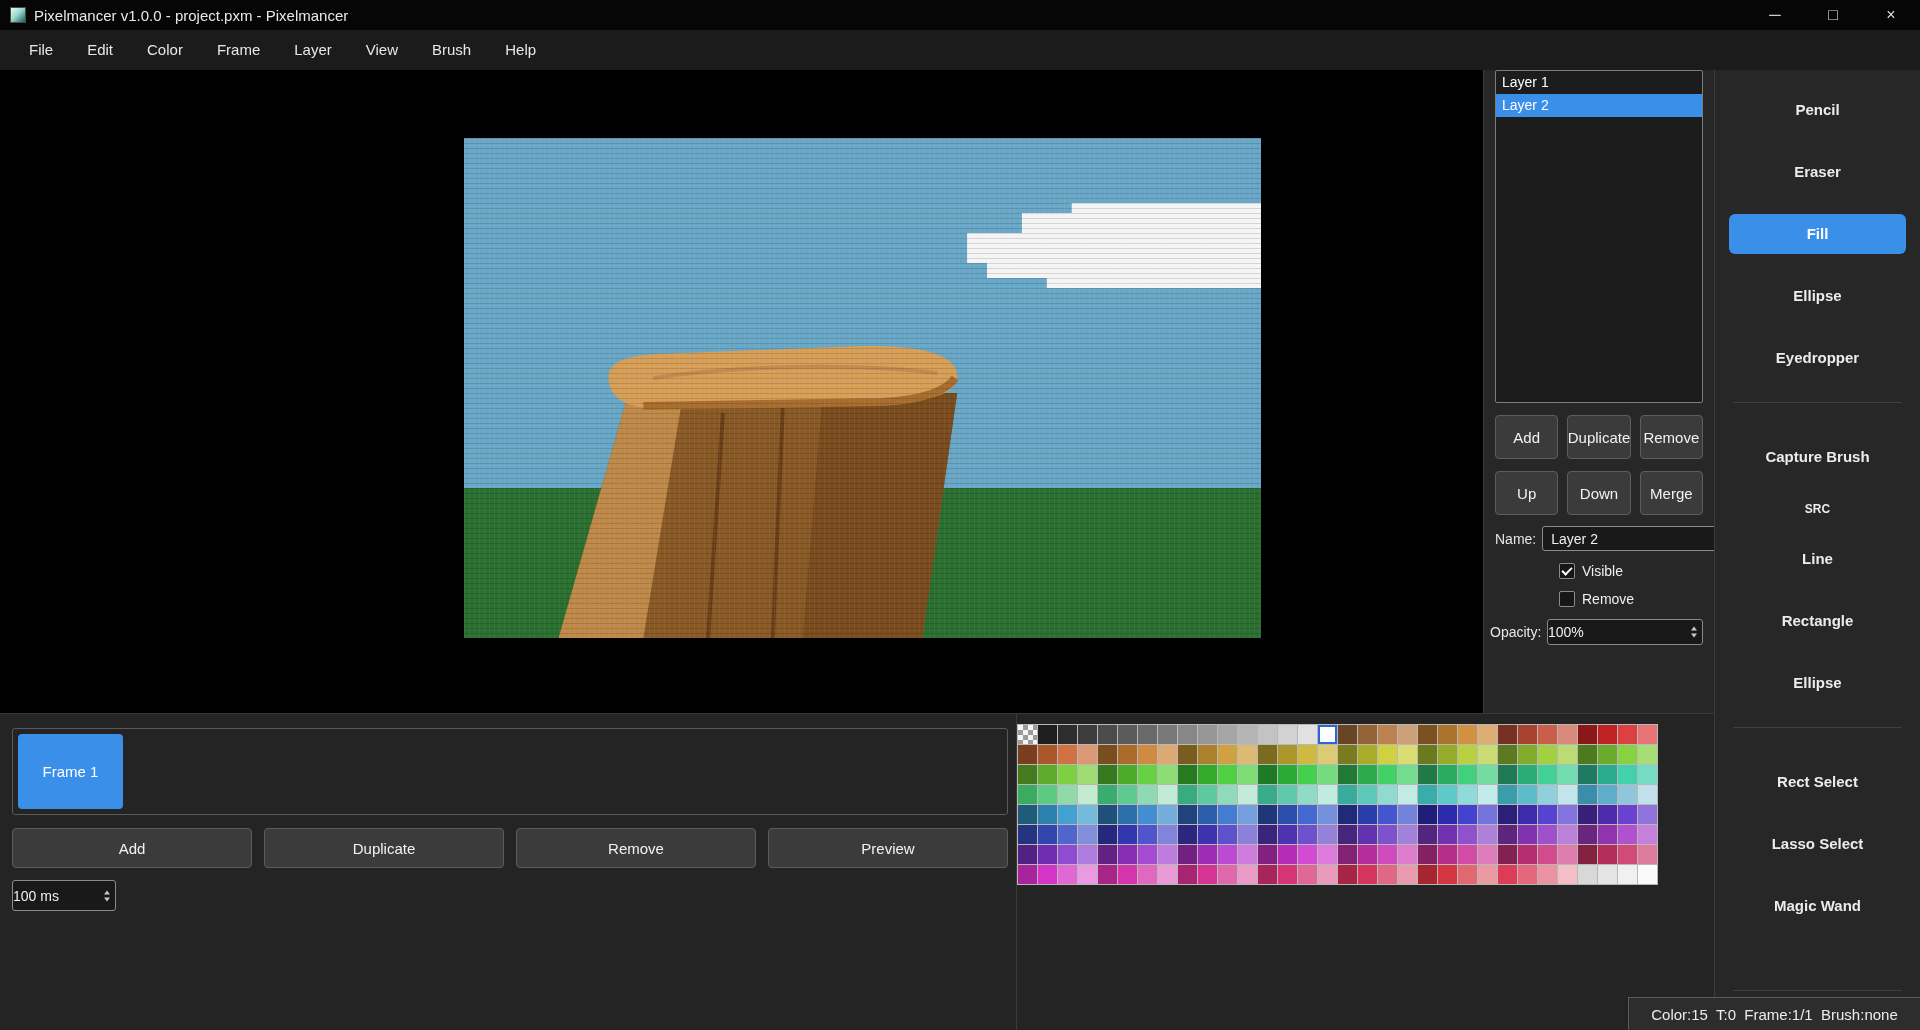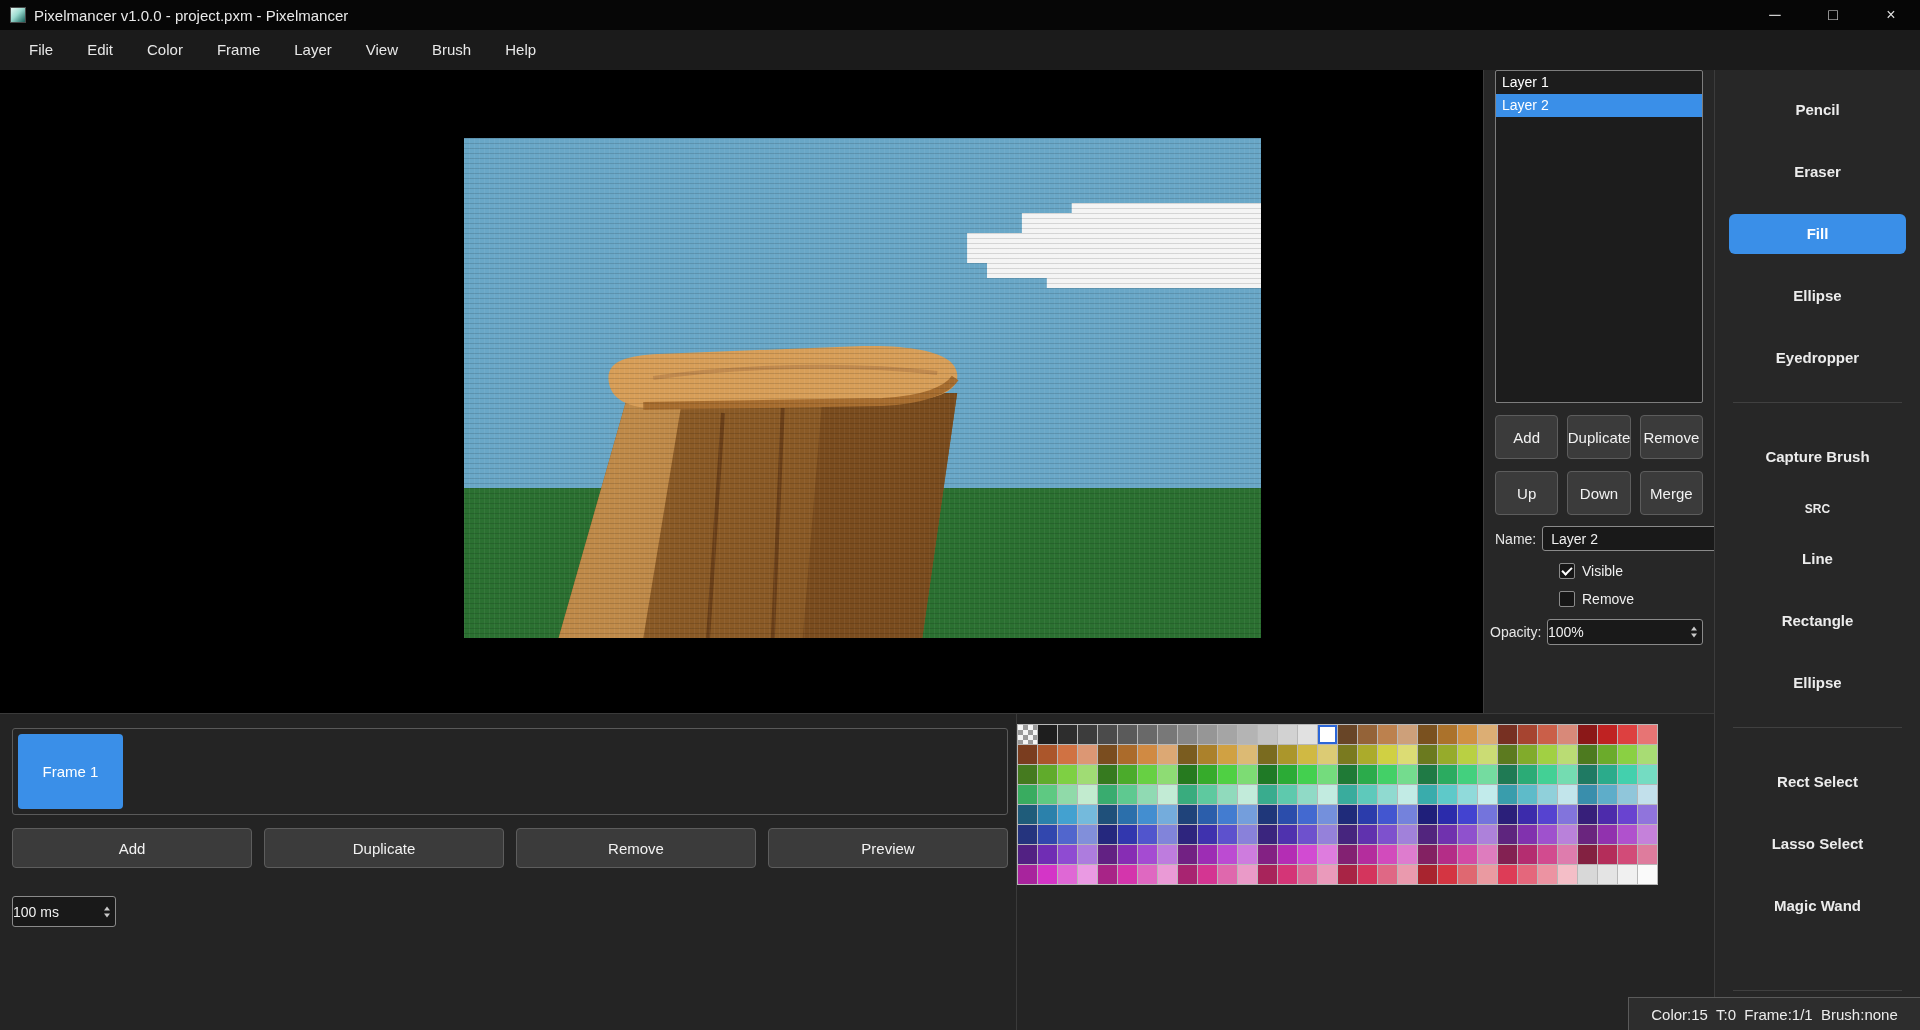--- a/index.html
+++ b/index.html
@@ -84,21 +84,21 @@
   .timeline-section{position:absolute;left:0;top:0;width:1016px;height:100%;}
   .section-title{padding:14px 0 0 16px;font-size:15px;font-weight:bold;}
   .frames-label{padding:26px 0 0 14px;font-size:14px;font-weight:bold;}
   .frames-strip{margin:14px 8px 0 12px;height:87px;border:1px solid #5a5a5a;border-radius:3px;
                 display:flex;align-items:center;padding:0 5px;box-sizing:border-box;}
   .frame-btn{width:105px;height:75px;border-radius:4px;display:flex;align-items:center;
              justify-content:center;font-size:15px;color:#fff;}
   .frame-btn.selected{background:var(--accent);}
   .timeline-buttons{display:flex;gap:12px;margin:13px 8px 0 12px;}
   .timeline-btn{flex:1;height:40px;}
-  .duration-spin{margin:28px 0 0 12px;width:104px;height:31px;flex:none;}
+  .duration-spin{margin:12px 0 0 12px;width:104px;height:31px;flex:none;}
 
   .palette-section{position:absolute;left:1016px;top:0;width:698px;height:100%;
                    border-left:1px solid #3a3a3a;box-sizing:border-box;}
   .palette-grid{margin:10px 0 0 0;display:grid;grid-template-columns:repeat(32,19px);
                 grid-auto-rows:19px;gap:1px;background:#b8b8b8;padding:1px;width:max-content;}
   .pcell{width:19px;height:19px;}
   .pcell.selected{box-shadow:inset 0 0 0 2px #2b66d8, inset 0 0 0 3px #ffffff;}
   .pcell.checker{background:repeating-conic-gradient(#9a9a9a 0% 25%, #f5f5f5 0% 50%);
                  background-size:10px 10px;}
 

